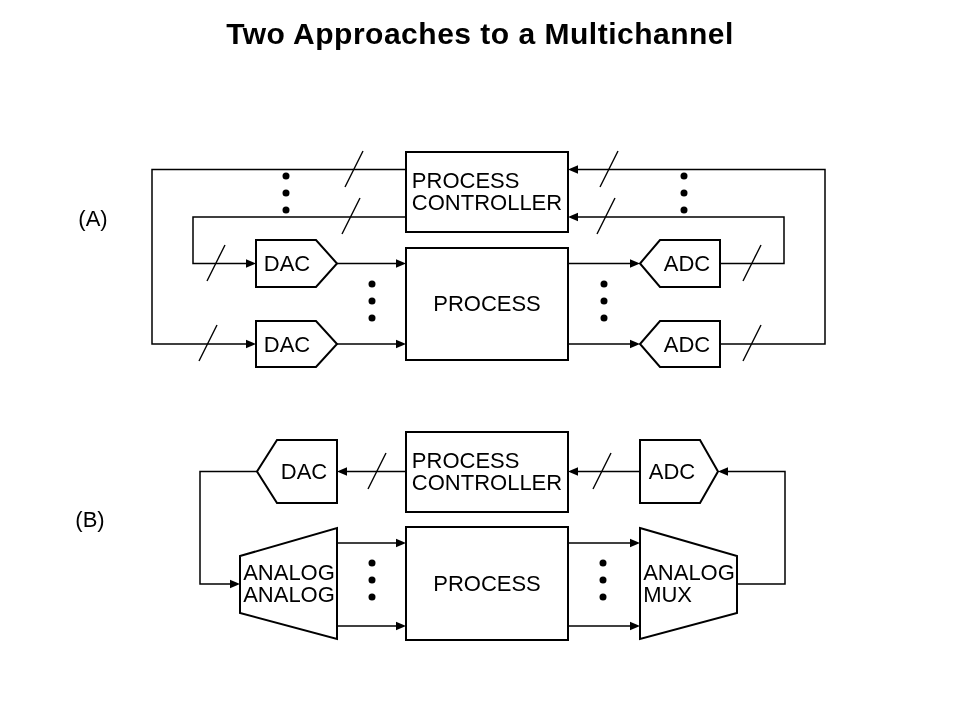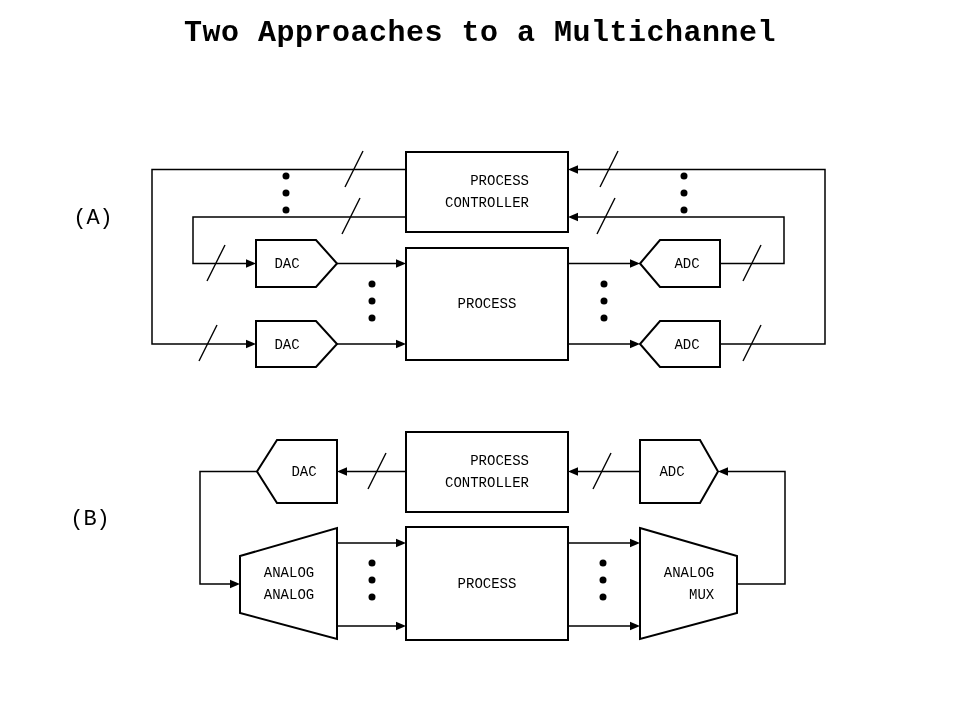--- a/index.html
+++ b/index.html
@@ -1,38 +1,38 @@
 <!DOCTYPE html>
 <html><head>
 <meta charset="utf-8">
 <style>
   html,body{margin:0;padding:0;background:#ffffff;}
   #slide{
     position:relative;
     width:960px;height:720px;
     background:#ffffff;
     overflow:hidden;
-    font-family:Liberation Mono, monospace;
+    font-family:Liberation Sans, sans-serif;
     color:#000;
   }
   #title{
     position:absolute;top:18px;left:0;width:960px;
     text-align:center;
     font-weight:bold;font-size:30px;line-height:31px;letter-spacing:0.5px;
     color:#000;
   }
   svg.layer{position:absolute;left:0;top:0;}
   .wire{fill:none;stroke:#000;stroke-width:1.5px;}
   .arrow{fill:#000;stroke:none;}
   .shape{fill:#ffffff;stroke:#000;stroke-width:2px;}
   .slash{stroke:#000;stroke-width:1.4px;fill:none;}
   .dot{fill:#000;stroke:none;}
   .lbl{
     position:absolute;transform:translate(-50%,-50%);
-    font-size:14px;line-height:22px;text-align:right;white-space:nowrap;
+    font-size:22px;line-height:22px;text-align:left;white-space:nowrap;
   }
   .seclbl{
     position:absolute;transform:translate(-50%,-50%);
     font-size:22px;line-height:26px;white-space:nowrap;
   }
 </style>
 </head>
 <body>
 
 <div id="slide">

